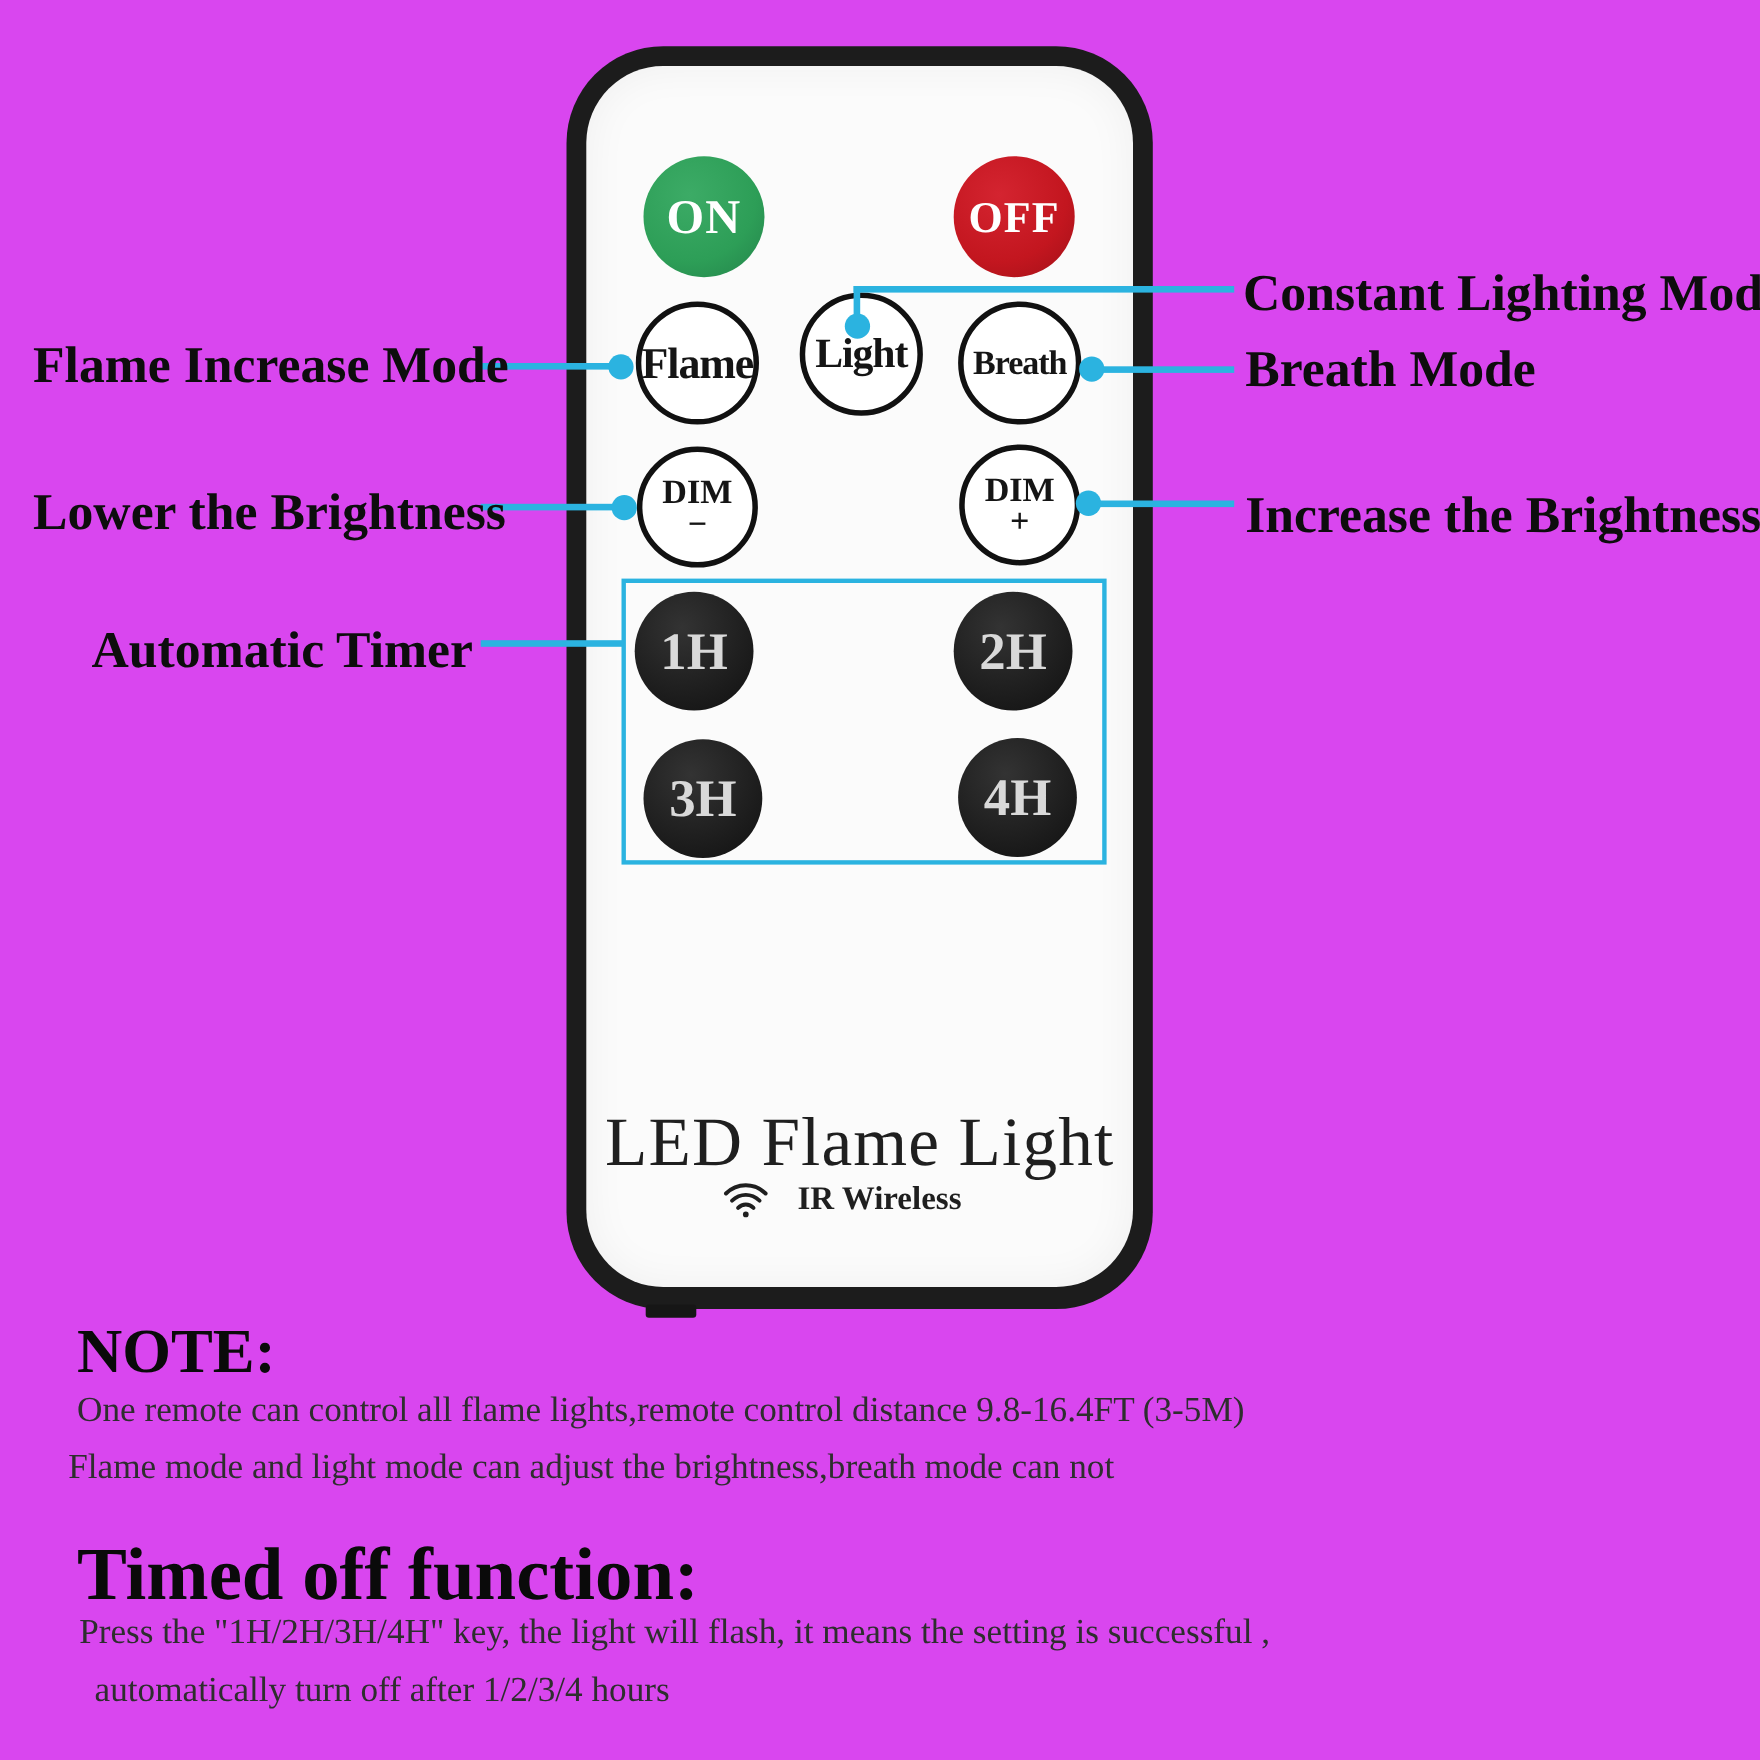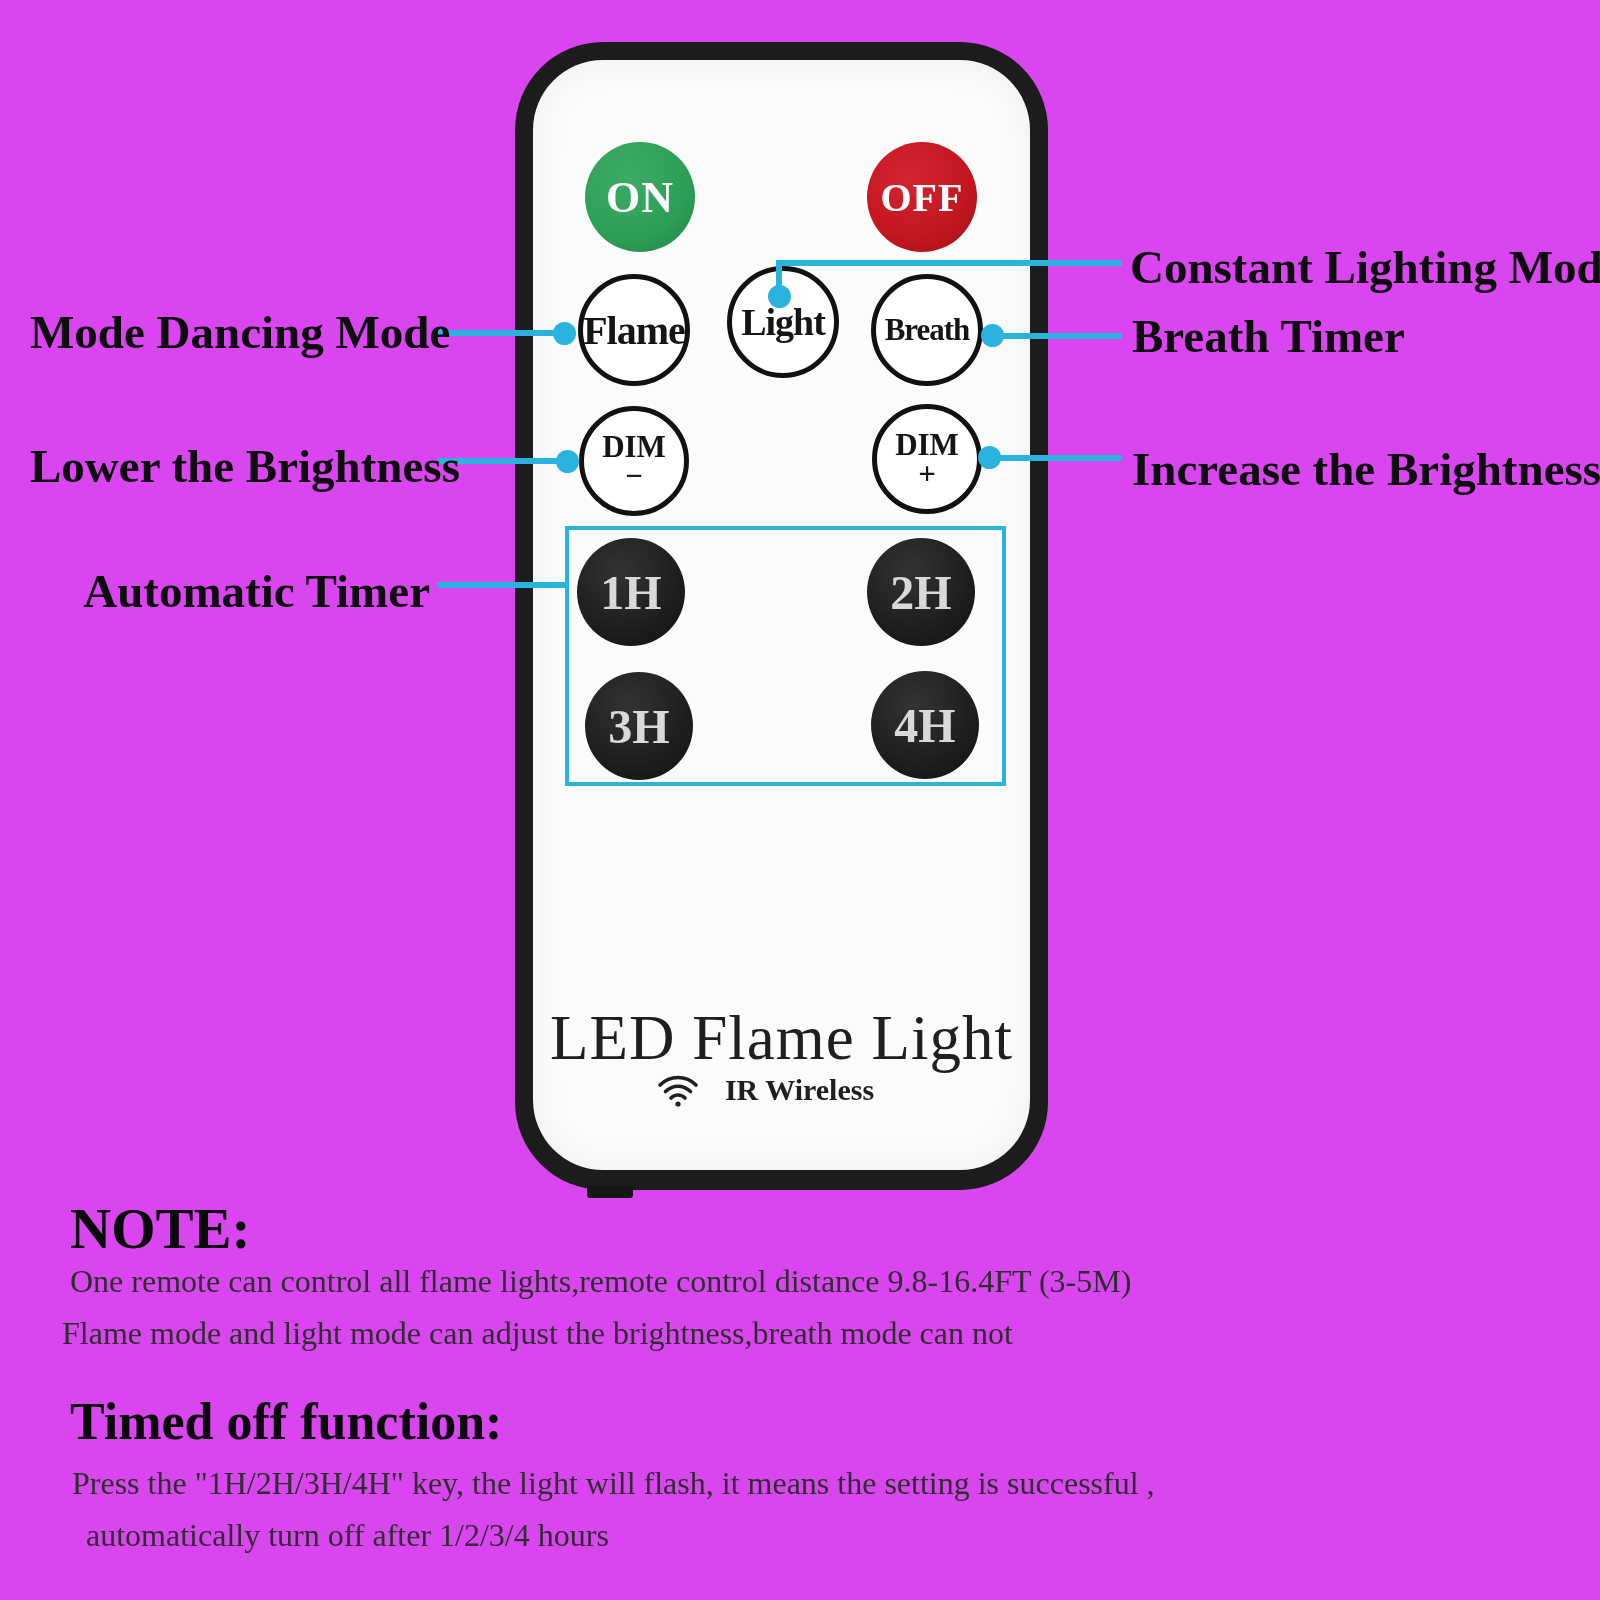--- a/index.html
+++ b/index.html
@@ -72,21 +72,21 @@
   .line-lower{left:437px;top:458px;width:132px;height:6px;}
   .dot-lower{left:556px;top:450px;}
   .line-increase{left:988px;top:455px;width:134px;height:6px;}
   .dot-increase{left:978px;top:446px;}
   .line-timer{left:437px;top:582px;width:130px;height:6px;}
   
   .note-heading{position:absolute;left:70px;top:1196px;font-size:57px;font-weight:bold;color:#0a0a0a;}
   .body-text{position:absolute;color:#2e2e2e;font-size:32px;line-height:46px;white-space:nowrap;}
   .note-line1{left:70px;top:1258px;}
   .note-line2{left:62px;top:1310px;}
-  .timed-heading{position:absolute;left:70px;top:1392px;font-size:52px;font-weight:bold;color:#0a0a0a;}
+  .timed-heading{position:absolute;left:70px;top:1392px;font-size:68px;font-weight:bold;color:#0a0a0a;}
   .timed-line1{left:72px;top:1460px;}
   .timed-line2{left:86px;top:1512px;}
 </style>
 </head>
 <body>
 
 <div class="canvas">
 
   <div class="remote">
     <div class="remote-notch"></div>
@@ -140,26 +140,26 @@
   <div class="cdot dot-breath"></div>
 
   <div class="cline line-lower"></div>
   <div class="cdot dot-lower"></div>
 
   <div class="cline line-increase"></div>
   <div class="cdot dot-increase"></div>
 
   <div class="cline line-timer"></div>
 
-  <div class="label label-left label-flame">Mode Dancing Mode</div>
+  <div class="label label-left label-flame">Flame Increase Mode</div>
   <div class="label label-left label-lower">Lower the Brightness</div>
   <div class="label label-left label-timer">Automatic Timer</div>
 
   <div class="label label-constant">Constant Lighting Mode</div>
-  <div class="label label-breath">Breath Timer</div>
+  <div class="label label-breath">Breath Mode</div>
   <div class="label label-increase">Increase the Brightness</div>
 
   <div class="note-heading">NOTE:</div>
   <div class="body-text note-line1">One remote can control all flame lights,remote control distance 9.8-16.4FT (3-5M)</div>
   <div class="body-text note-line2">Flame mode and light mode can adjust the brightness,breath mode can not</div>
 
   <div class="timed-heading">Timed off function:</div>
   <div class="body-text timed-line1">Press the "1H/2H/3H/4H" key, the light will flash, it means the setting is successful ,</div>
   <div class="body-text timed-line2">automatically turn off after 1/2/3/4 hours</div>
 

